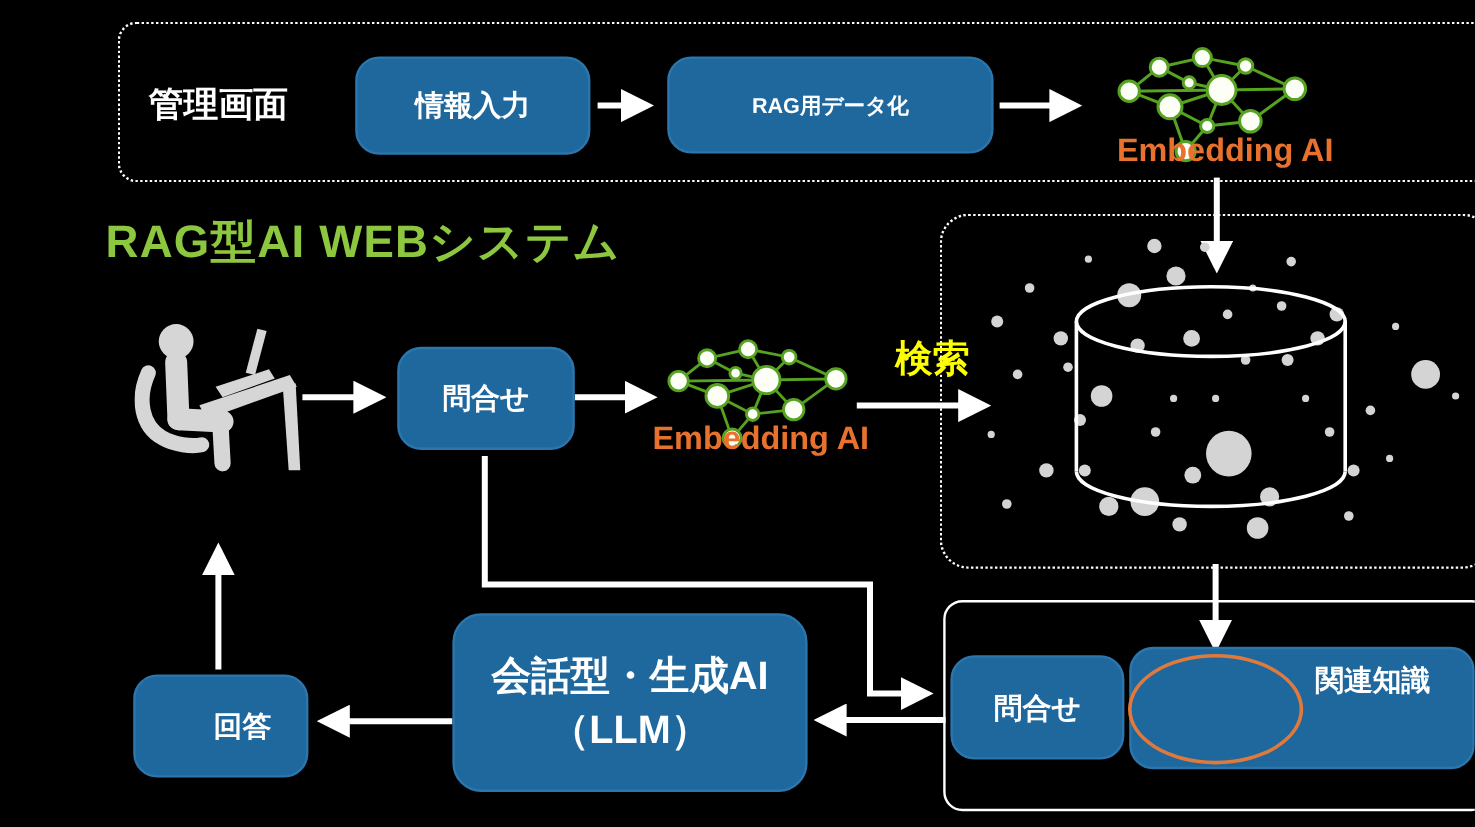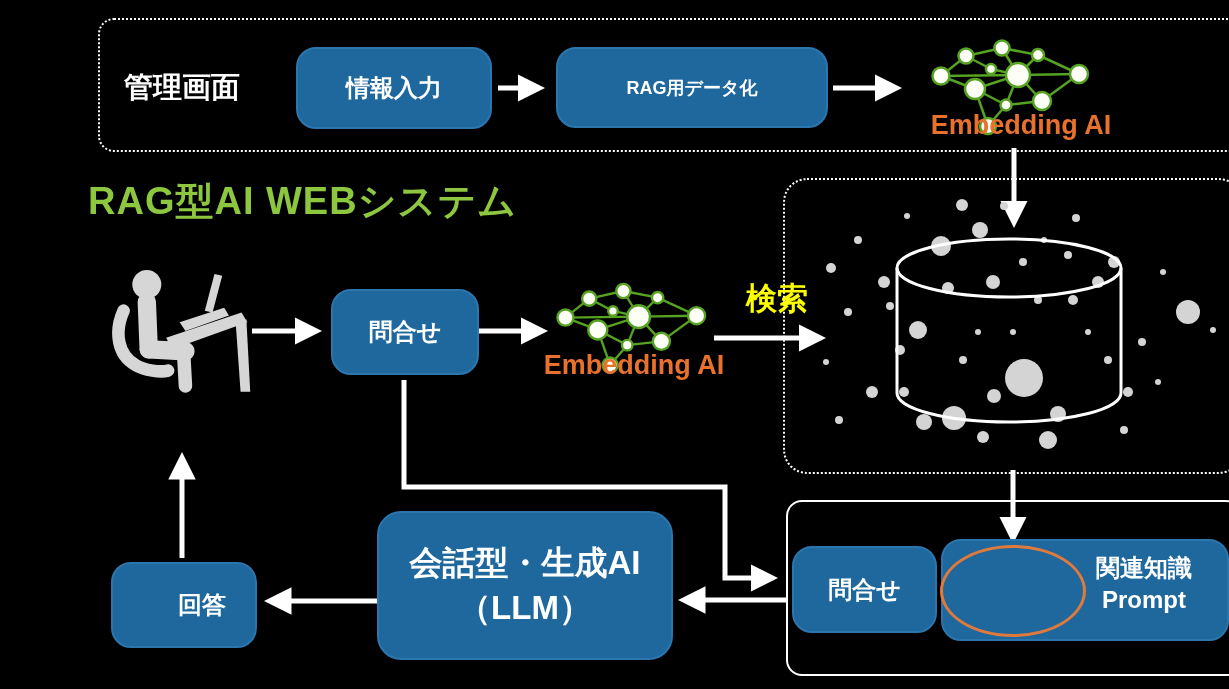--- a/index.html
+++ b/index.html
@@ -193,21 +193,20 @@
   </svg>
 
   <div class="solid-panel" style="left:750px;top:500px;width:452px;height:172px;"></div>
   <div class="box" style="left:756px;top:546px;width:145px;height:87px;">
     <span>問合せ</span>
   </div>
   <div class="box" style="left:905px;top:539px;width:288px;height:102px;"></div>
   <div class="orange-ellipse" style="left:904px;top:545px;width:146px;height:92px;"></div>
   <div class="label" style="left:1033px;top:552px;width:150px;font-size:24px;color:#fff;text-align:center;line-height:1.33;white-space:normal;">
     <div>関連知識</div>
-    <div>Prompt</div>
   </div>
 
   <div class="box" style="left:341px;top:511px;width:296px;height:149px;border-radius:24px;font-size:33px;">
     <span>会話型・生成AI（LLM）</span>
   </div>
 
   <div class="box" style="left:75px;top:562px;width:146px;height:86px;padding-left:36px;">
     <span>回答</span>
   </div>
 

